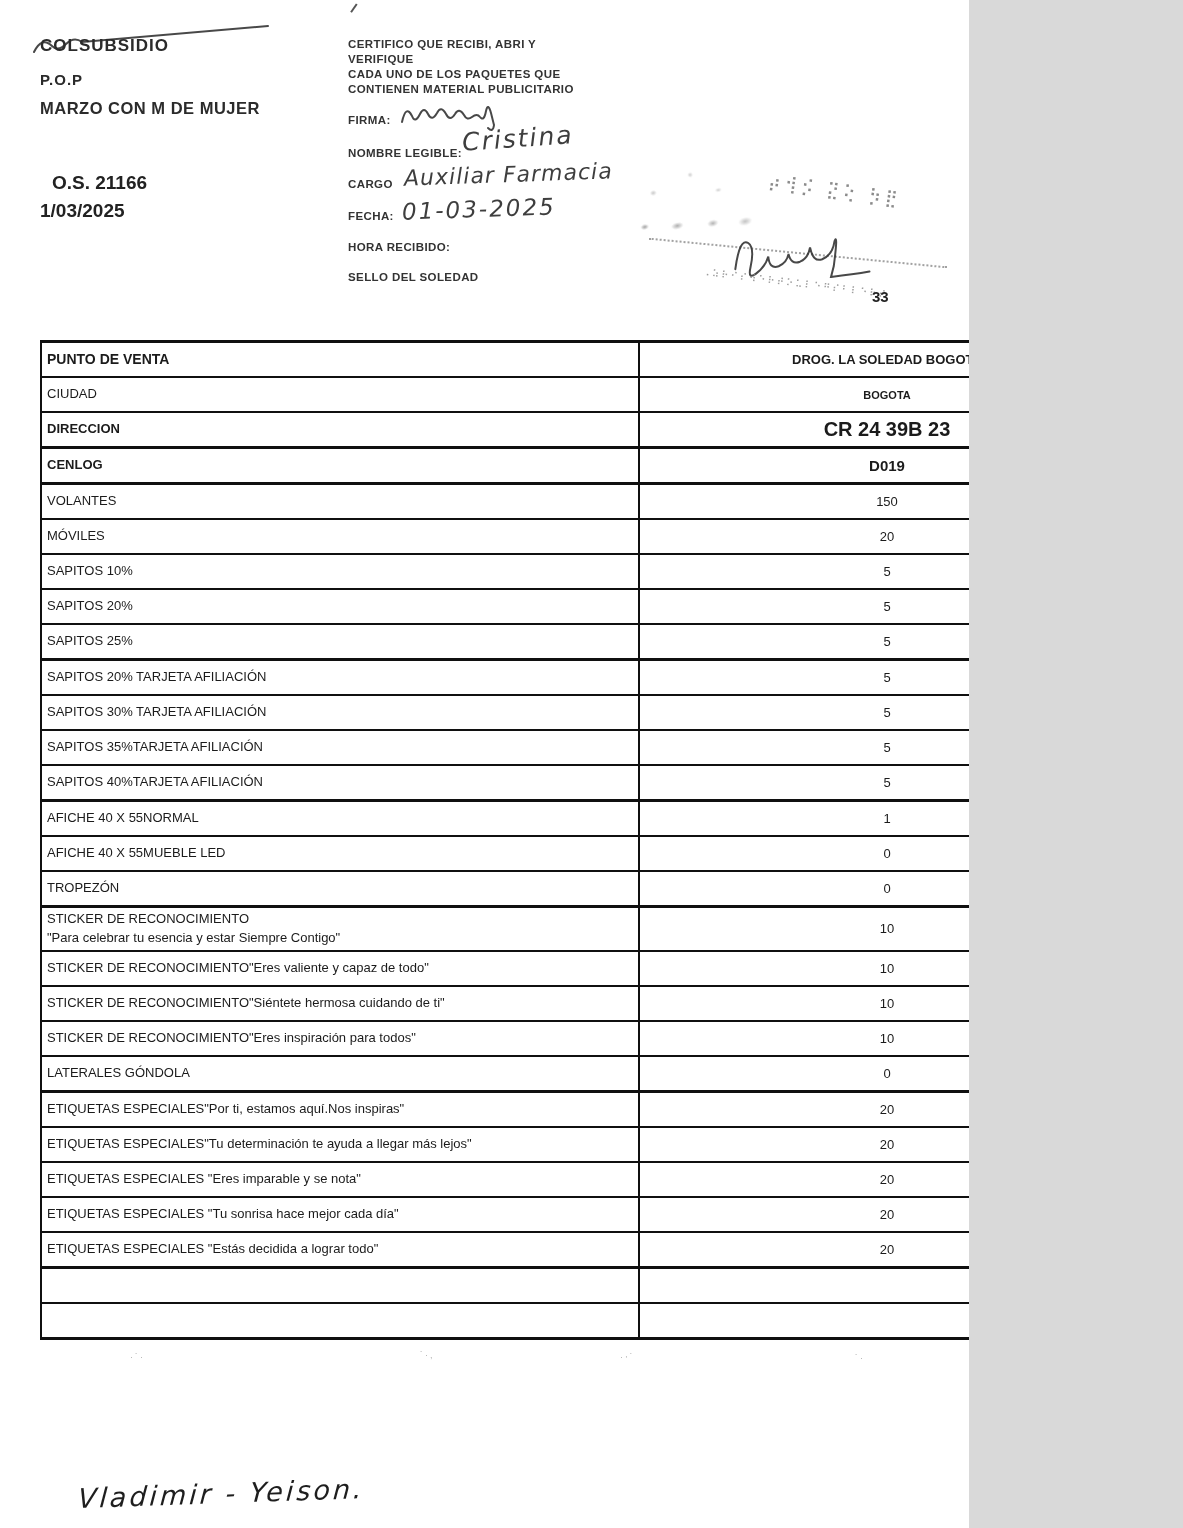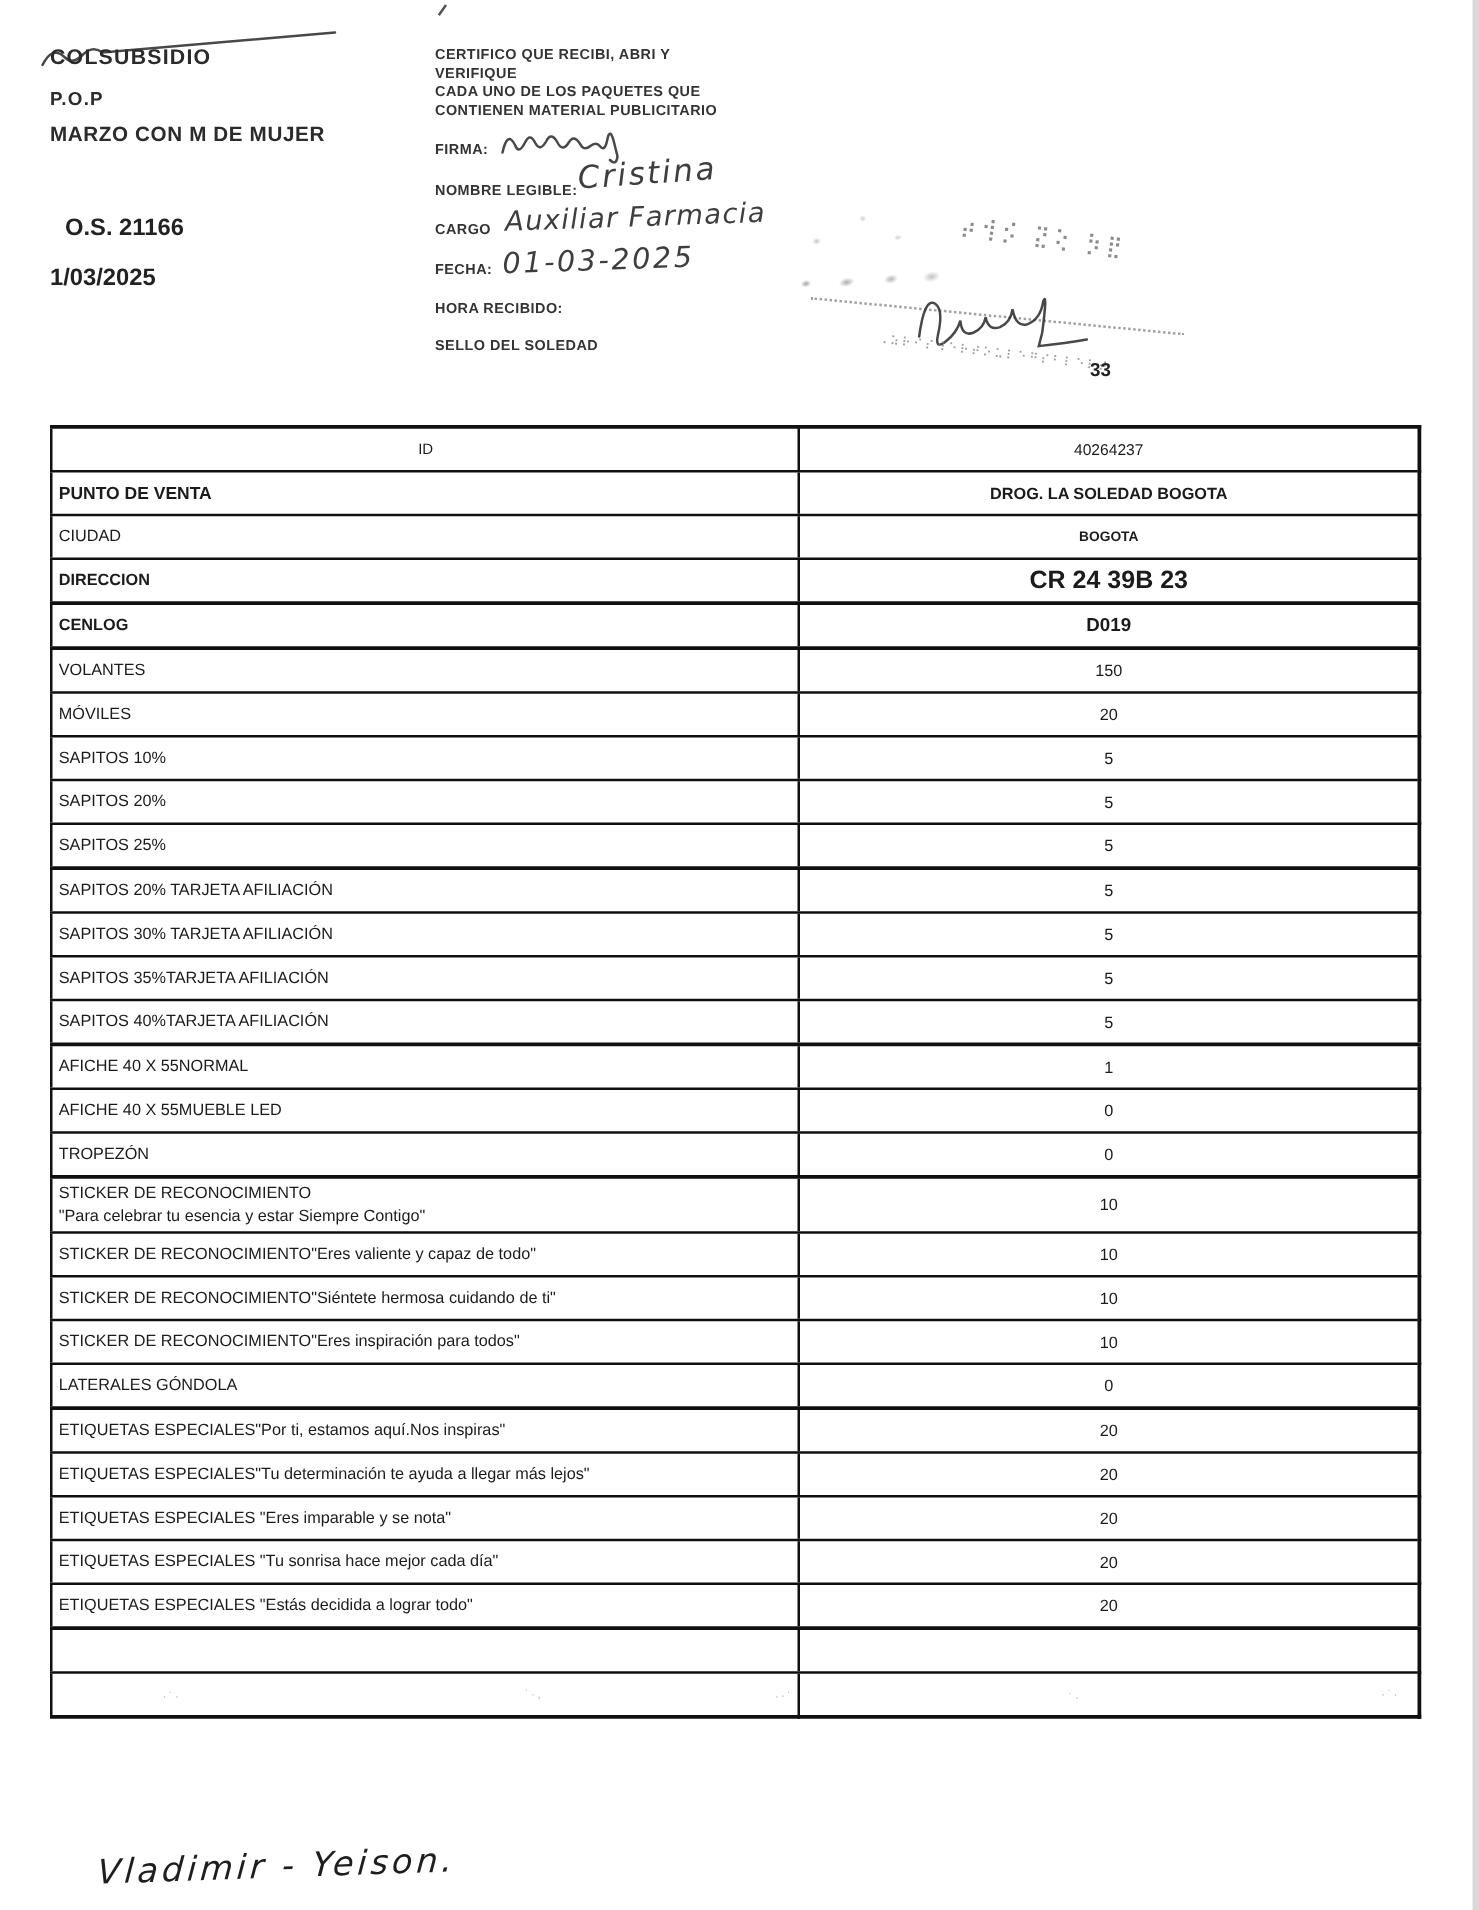--- a/index.html
+++ b/index.html
@@ -1,26 +1,26 @@
 <!DOCTYPE html>
 <html><head>
 <meta charset="utf-8">
 <style>
   html,body{margin:0;padding:0;background:#d9d9d9;}
   .page{
-    position:relative;width:1130px;height:1528px;background:#ffffff;
-    font-family:"Liberation Sans", sans-serif;color:#161616;overflow:hidden;padding-left:48px;
+    position:relative;width:969px;height:1528px;background:#ffffff;
+    font-family:"Liberation Sans", sans-serif;color:#161616;overflow:hidden;
   }
   .abs{position:absolute;}
   
   .brand{left:40px;top:36px;font-size:17px;font-weight:700;letter-spacing:1px;color:#2b2b2b;}
   .program{left:40px;top:71px;font-size:15px;font-weight:600;letter-spacing:1px;color:#2b2b2b;}
   .campaign{left:40px;top:99px;font-size:16.5px;font-weight:700;letter-spacing:.5px;color:#2b2b2b;}
   .os-number{left:52px;top:172px;font-size:19px;font-weight:700;color:#222;}
-  .os-date{left:40px;top:200px;font-size:19px;font-weight:700;color:#222;margin-top:12px;}
+  .os-date{left:40px;top:200px;font-size:19px;font-weight:700;color:#222;}
   .scribble-svg{left:28px;top:18px;pointer-events:none;}
   
   .cert-line{left:348px;font-size:11.5px;font-weight:700;letter-spacing:.4px;color:#333;}
   .cl0{top:38px}.cl1{top:53px}.cl2{top:68px}.cl3{top:83px}
   .field-label{left:348px;font-size:11.5px;font-weight:700;letter-spacing:.4px;color:#333;}
   .f-firma{top:114px}.f-nombre{top:147px}.f-cargo{top:178px}.f-fecha{top:210px}
   .f-hora{top:241px}.f-sello{top:271px}
   
   .hand{font-family:"DejaVu Sans", sans-serif;font-style:italic;color:#2a2a2a;white-space:nowrap;}
   .hw-nombre{left:462px;top:124px;font-size:25px;transform:rotate(-4deg);letter-spacing:2px;opacity:.9;}
@@ -128,24 +128,20 @@
   <div class="abs stamp-microtext"></div>
   <div class="abs sheet-number">33</div>
 
   <div class="abs table-wrap">
     <table class="pop">
       <colgroup>
           <col style="width:598px">
           <col>
         </colgroup>
       <tbody>
-          <tr class="row r1">
-            <td class="label-cell">ID</td>
-            <td class="value-cell">40264237</td>
-          </tr>
           <tr class="row r2">
             <td class="label-cell">PUNTO DE VENTA</td>
             <td class="value-cell">DROG. LA SOLEDAD BOGOTA</td>
           </tr>
           <tr class="row r3">
             <td class="label-cell">CIUDAD</td>
             <td class="value-cell">BOGOTA</td>
           </tr>
           <tr class="row r4">
             <td class="label-cell">DIRECCION</td>

